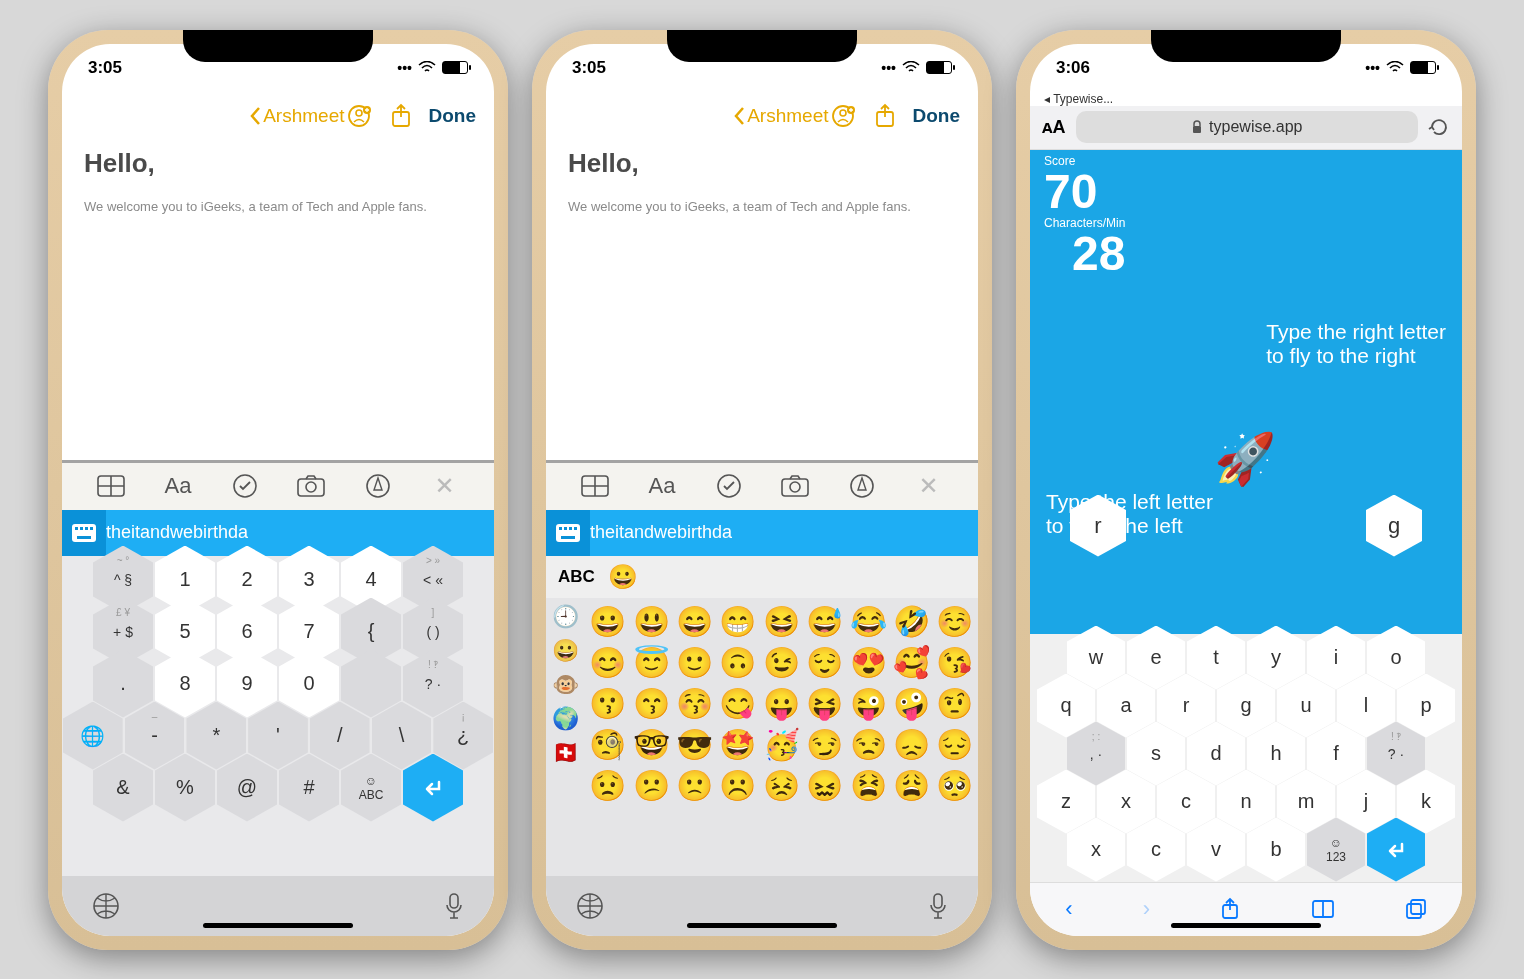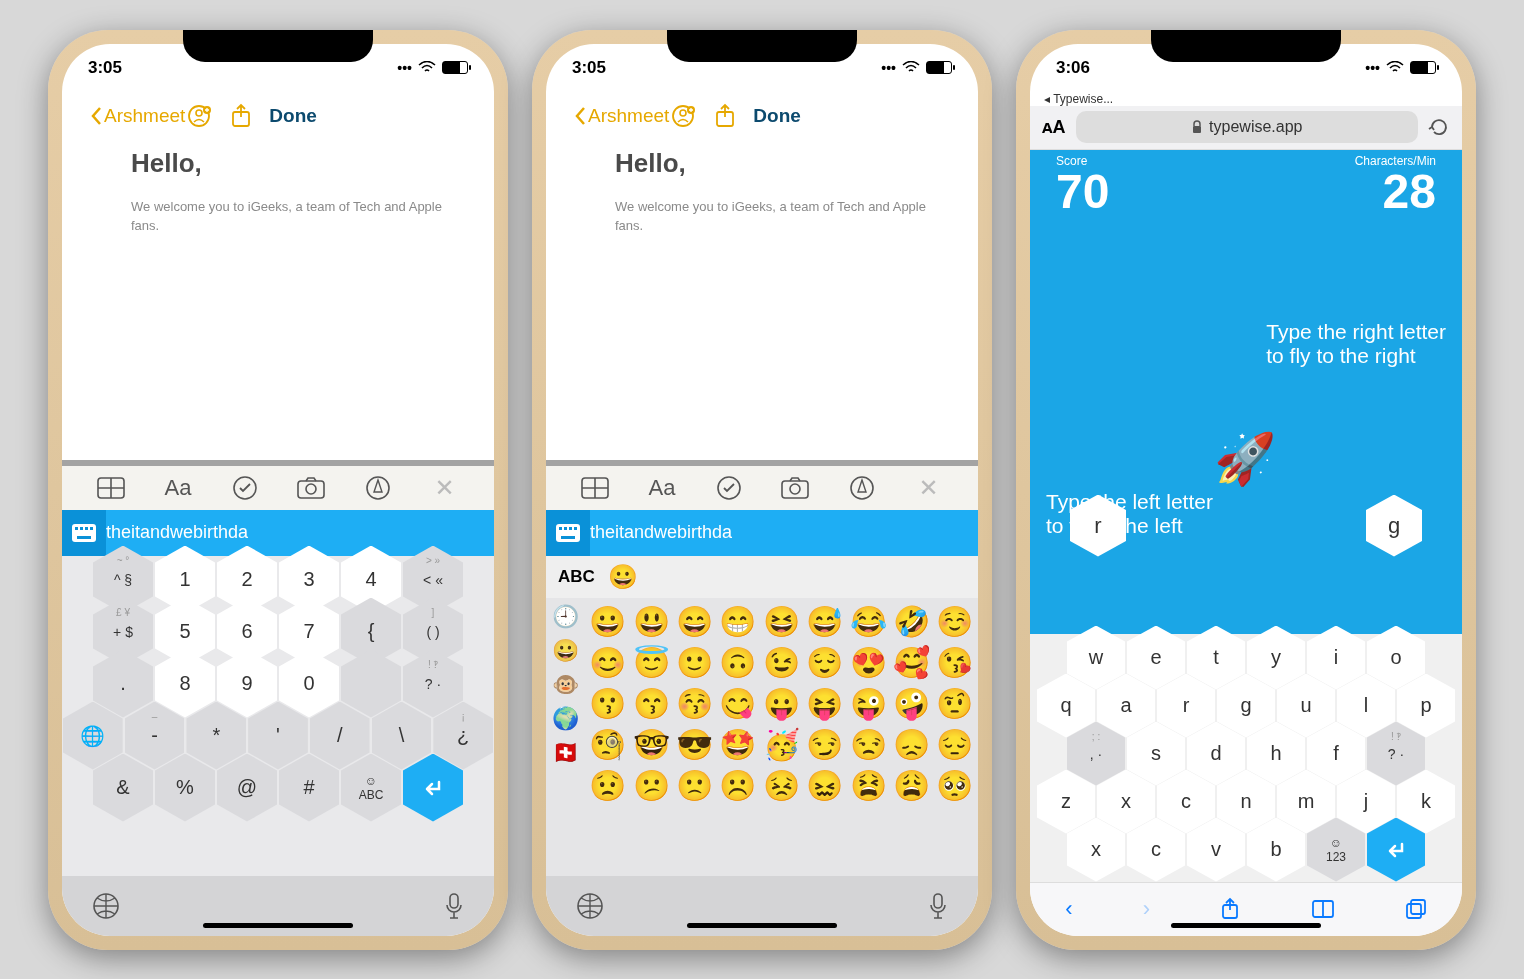--- a/index.html
+++ b/index.html
@@ -6,48 +6,48 @@
   body { background: #d8d8d8; display: flex; justify-content: center; align-items: center; min-height: 979px; gap: 24px; padding: 20px; }
   .phone { width: 460px; height: 920px; background: linear-gradient(#e6cda6,#d8bf96); border-radius: 60px; padding: 14px; box-shadow: 0 8px 30px rgba(0,0,0,.4); position: relative; }
   .screen { width: 100%; height: 100%; background: #fff; border-radius: 48px; overflow: hidden; position: relative; display: flex; flex-direction: column; }
   .notch { position: absolute; top: 0; left: 50%; transform: translateX(-50%); width: 190px; height: 32px; background: #000; border-radius: 0 0 22px 22px; z-index: 50; }
   .status-bar { height: 48px; display: flex; justify-content: space-between; align-items: center; padding: 0 26px; font-size: 17px; font-weight: 600; color: #000; }
   .status-icons { display: flex; gap: 6px; align-items: center; font-size: 14px; }
   .bat { width: 26px; height: 13px; border: 1.5px solid #000; border-radius: 3px; position: relative; }
   .bat::after { content:''; position:absolute; right:-4px; top:3px; width:2px; height:5px; background:#000; border-radius:1px;}
   .bat i { display:block; width:70%; height:100%; background:#000;}
   .back-text { color: #e6a800; font-size: 19px; display: flex; align-items: center; gap: 2px; }
-  .nav-bar { height: 48px; display: flex; align-items: center; justify-content: flex-start; padding: 0 28px; }
+  .nav-bar { height: 48px; display: flex; align-items: center; justify-content: flex-end; padding: 0 18px; }
   .nav-right { display:flex; align-items:center; gap: 14px; color:#0c4a6e; font-size:19px;}
   .icon-btn { width: 28px; height: 28px; display: inline-flex; align-items: center; justify-content: center; }
-  .content { flex: 0 0 auto; padding: 8px 22px; color: #333; margin-left: 47px; }
+  .content { flex: 0 0 auto; padding: 8px 22px; color: #333; }
   .title-h { font-size: 26px; font-weight: 700; color:#4a4a4a; margin-bottom: 18px; }
   .body-t { font-size: 13px; color: #8a8a8a; line-height: 1.5; }
-  .notes-toolbar { height: 50px; display:flex; align-items:center; justify-content:space-around; padding: 0 16px; color:#555; border-top:6px solid #a3a3a3; background:#f4f3ef;}
+  .notes-toolbar { height: 50px; display:flex; align-items:center; justify-content:space-around; padding: 0 16px; color:#555; border-top:3px solid #a3a3a3; background:#f4f3ef;}
   .tb-icon { width:30px; height:30px; display:flex;align-items:center;justify-content:center;}
   .sugg-bar { height: 46px; background: #1eaef4; display: flex; align-items: center; color: #fff; font-size: 18px;}
   .sugg-logo { width:44px; height:46px; background:#0a91d8; display:flex;align-items:center;justify-content:center;}
   .sugg { padding: 0 0; }
   .keyboard { flex:1; background: #e9e9eb; position: relative; padding-top: 6px; }
   .hex-row { display:flex; justify-content:center; margin-top:-16px;}
   .hex { width: 60px; height: 68px; background:#fff; margin: 0 1px; clip-path: polygon(50% 0,100% 25%,100% 75%,50% 100%,0 75%,0 25%); display:flex; flex-direction:column; align-items:center; justify-content:center; font-size:20px; color:#333; position:relative;}
   .hex.lt { background:#dadadd;}
   .hex .sup { font-size:10px; color:#999; line-height:1; position:absolute; top:10px;}
   .hex.blue { background:#1eaef4; color:#fff;}
   .kb-bottom { height:60px; background:#d4d4d6; display:flex; align-items:center; justify-content:space-between; padding:0 30px;}
   .emoji-grid { background:#e5e5e7; flex:1; display:flex;}
   .emoji-cats { width:46px; display:flex; flex-direction:column; align-items:center; gap:8px; padding-top:6px; font-size:22px;}
   .emoji-cats span{filter:grayscale(.2);} 
   .emoji-rows { flex:1; display:flex; flex-direction:column; gap:6px; padding:6px 4px;}
   .emoji-rows .er { display:flex; gap:6px; font-size:30px;}
   .abc-bar { height:42px; background:#efefef; display:flex; align-items:center; gap:14px; padding:0 12px; font-size:17px; font-weight:600;}
   .safari-bar { height:44px; background:#f1f1f3; display:flex; align-items:center; padding:0 12px; gap:10px; border-bottom:1px solid #ddd;}
   .url-box { flex:1; background:#ddd; border-radius:10px; height:32px; display:flex; align-items:center; justify-content:center; font-size:16px; color:#333; gap:6px;}
   .game { flex:1; background:#1ba6e6; color:#fff; position:relative; overflow:hidden;}
-  .score-row { display:flex; justify-content:space-between; padding:4px 26px; align-items:flex-start;}
+  .score-row { display:flex; justify-content:space-between; padding:4px 14px; align-items:flex-start;flex-direction:column;}
   .score-row .big { font-size:48px; font-weight:700; line-height:1;}
   .score-row .lbl { font-size:12px;}
   .instr { position:absolute; right:16px; top:170px; text-align:left; font-size:21px;}
   .instr2 { position:absolute; left:16px; top:340px; font-size:21px;}
   .rocket { position:absolute; left:50%; top:280px; transform:translateX(-50%); font-size:50px;}
   .hex-float { position:absolute; width:56px; height:62px; background:#fff; clip-path: polygon(50% 0,100% 25%,100% 75%,50% 100%,0 75%,0 25%); display:flex;align-items:center;justify-content:center; color:#333; font-size:22px;}
   .kb3 { background:#f0f0f0; padding-top:8px;}
   .kb3 .hex { width:58px; height:64px;}
   .safari-bottom { height:54px; background:#f7f7f9; border-top:1px solid #ddd; display:flex; justify-content:space-around; align-items:center; color:#0a7aff; font-size:22px;}
   .home-ind { position:absolute; bottom:8px; left:50%; transform:translateX(-50%); width:150px; height:5px; background:#000; border-radius:3px;}

